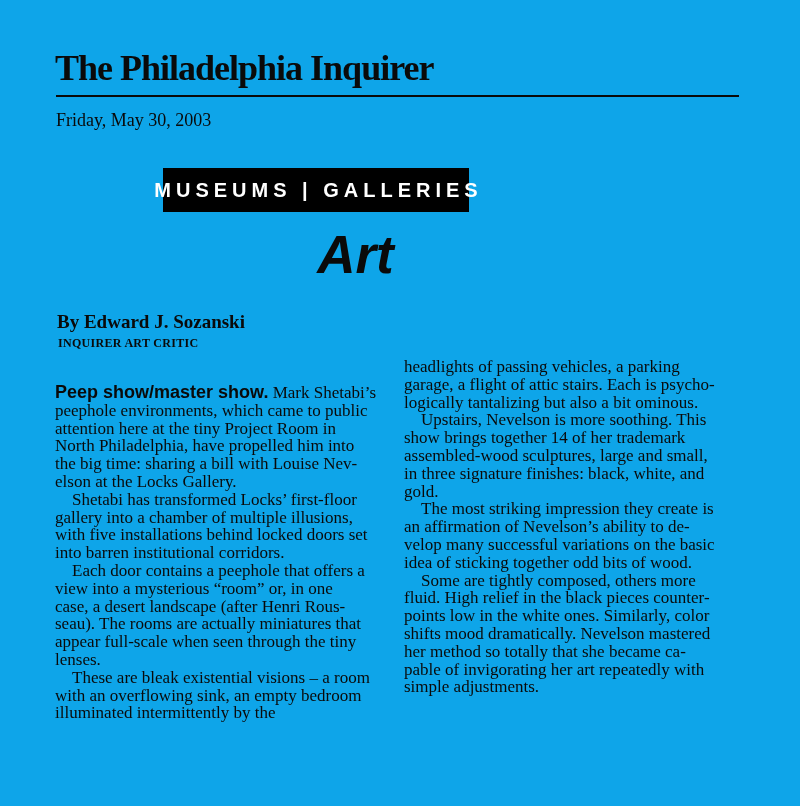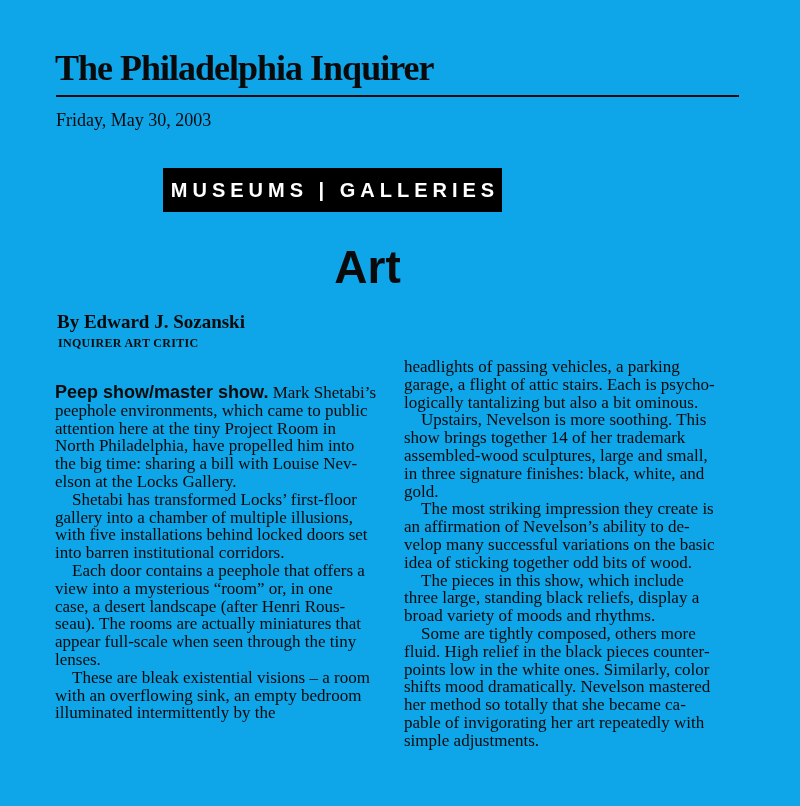--- a/index.html
+++ b/index.html
@@ -25,41 +25,41 @@
     position:absolute;left:56px;top:95px;
     width:683px;height:2px;background:#0a0a0a;
   }
   .dateline{
     position:absolute;left:56px;top:109px;
     font-size:18px;line-height:22px;
   }
   
   .section-banner{
     position:absolute;left:163px;top:168px;
-    width:339px;height:44px;
+    width:306px;height:44px;
     background:#000000;
     display:flex;align-items:center;justify-content:center;
   }
   .section-banner-label{
     color:#ffffff;
     font-family:"Liberation Sans", sans-serif;
     font-weight:bold;
     font-size:20px;line-height:44px;
     letter-spacing:5px;
     padding-left:5px; 
     white-space:nowrap;
   }
   
   .article-title{
     position:absolute;left:163px;top:230px;
-    width:385px;margin:12px;
+    width:385px;margin:0;
     text-align:center;
     font-family:"Liberation Sans", sans-serif;
     font-weight:bold;
-    font-size:46px;line-height:50px;
+    font-size:53px;line-height:50px;font-style:italic;
   }
   
   .column{position:absolute;width:352px;}
   .column-left{left:55px;top:311px;}
   .column-right{left:404px;top:320px;margin-top:38px;}
   .byline-name{
     font-weight:bold;font-size:19px;line-height:21px;
     padding-left:2px;
   }
   .byline-role{
@@ -126,23 +126,20 @@
 logically tantalizing but also a bit ominous.</p>
     <p class="body-p indent">Upstairs, Nevelson is more soothing. This
 show brings together 14 of her trademark
 assembled-wood sculptures, large and small,
 in three signature finishes: black, white, and
 gold.</p>
     <p class="body-p indent">The most striking impression they create is
 an affirmation of Nevelson’s ability to de-
 velop many successful variations on the basic
 idea of sticking together odd bits of wood.</p>
-    <p class="body-p indent">The pieces in this show, which include
-three large, standing black reliefs, display a
-broad variety of moods and rhythms.</p>
     <p class="body-p indent">Some are tightly composed, others more
 fluid. High relief in the black pieces counter-
 points low in the white ones. Similarly, color
 shifts mood dramatically. Nevelson mastered
 her method so totally that she became ca-
 pable of invigorating her art repeatedly with
 simple adjustments.</p>
   </div>
 
 </div>

